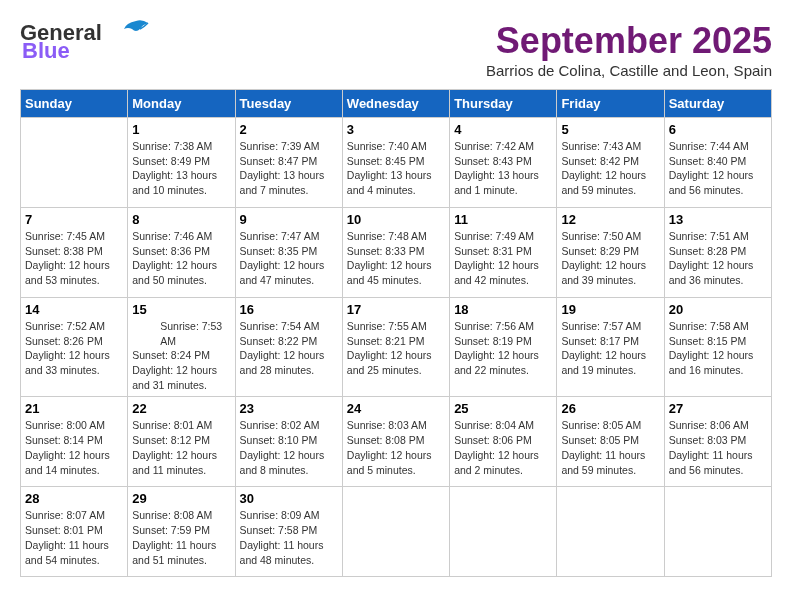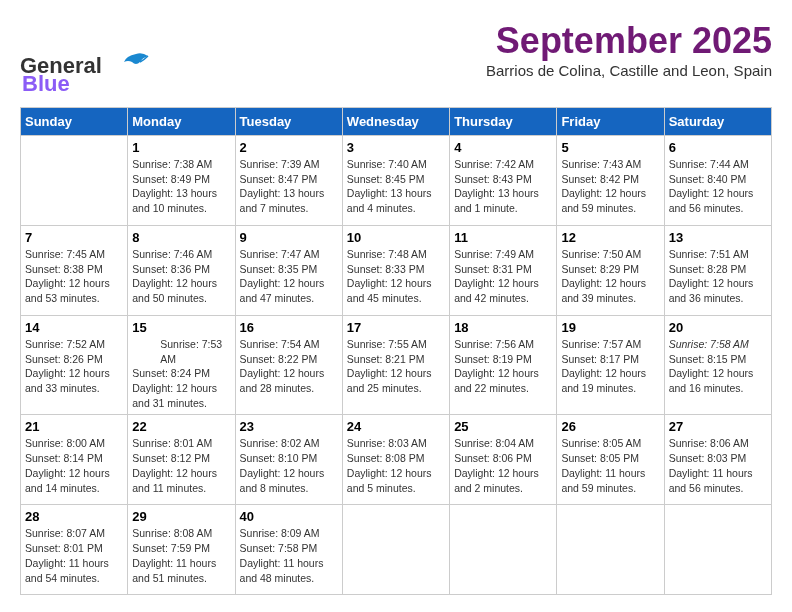--- a/index.html
+++ b/index.html
@@ -67,21 +67,21 @@
     .empty-cell {
       background: #fff;
     }
     tr td { height: 90px; }
   </style>
 </head>
 <body>
 
 <div class="header">
   <div class="logo">
-    <div style="display:flex; align-items:center; gap:20px;margin-top:33px;">
+    <div style="display:flex; align-items:center; gap:20px;">
       <span style="font-size:22px; font-weight:bold; color:#333; font-family:Arial;">General</span>
       <svg width="28" height="20" viewBox="0 0 28 20" style="margin-top:-8px;">
         <path d="M14 2 Q20 0 26 4 Q20 6 18 10 Q14 14 10 10 Q6 8 2 10 Q4 4 14 2Z" fill="#1a88d0"></path>
         <path d="M18 10 Q22 8 26 4" stroke="#1a88d0" fill="none" stroke-width="1.5"></path>
       </svg>
     </div>
     <div style="font-size:22px; font-weight:bold; color:#8b5cf6; font-family:Arial; margin-top:-8px; padding-left:2px;">Blue</div>
   </div>
   <div class="title-section">
     <div class="month-title">September 2025</div>
@@ -275,21 +275,21 @@
           <div class="day-info">
             <span style="display: block;">Sunrise: 7:57 AM</span>
             <span style="display: block;">Sunset: 8:17 PM</span>
             <span style="display: block;">Daylight: 12 hours</span>
             <span style="display: block;">and 19 minutes.</span>
           </div>
         </td>
         <td>
           <span class="day-number">20</span>
           <div class="day-info">
-            <span style="display: block; font-style: italic;">Sunrise: 7:58 AM</span>
+            <span style="display: block;">Sunrise: 7:58 AM</span>
             <span style="display: block;">Sunset: 8:15 PM</span>
             <span style="display: block;">Daylight: 12 hours</span>
             <span style="display: block;">and 16 minutes.</span>
           </div>
         </td>
       </tr>
       <tr>
         <td>
           <span class="day-number">21</span>
           <div class="day-info">
@@ -367,21 +367,21 @@
         <td>
           <span class="day-number">29</span>
           <div class="day-info">
             <span style="display: block;">Sunrise: 8:08 AM</span>
             <span style="display: block;">Sunset: 7:59 PM</span>
             <span style="display: block;">Daylight: 11 hours</span>
             <span style="display: block;">and 51 minutes.</span>
           </div>
         </td>
         <td>
-          <span class="day-number">40</span>
+          <span class="day-number">30</span>
           <div class="day-info">
             <span style="display: block;">Sunrise: 8:09 AM</span>
             <span style="display: block;">Sunset: 7:58 PM</span>
             <span style="display: block;">Daylight: 11 hours</span>
             <span style="display: block;">and 48 minutes.</span>
           </div>
         </td>
         <td class="empty-cell"></td>
         <td class="empty-cell"></td>
         <td class="empty-cell"></td>

